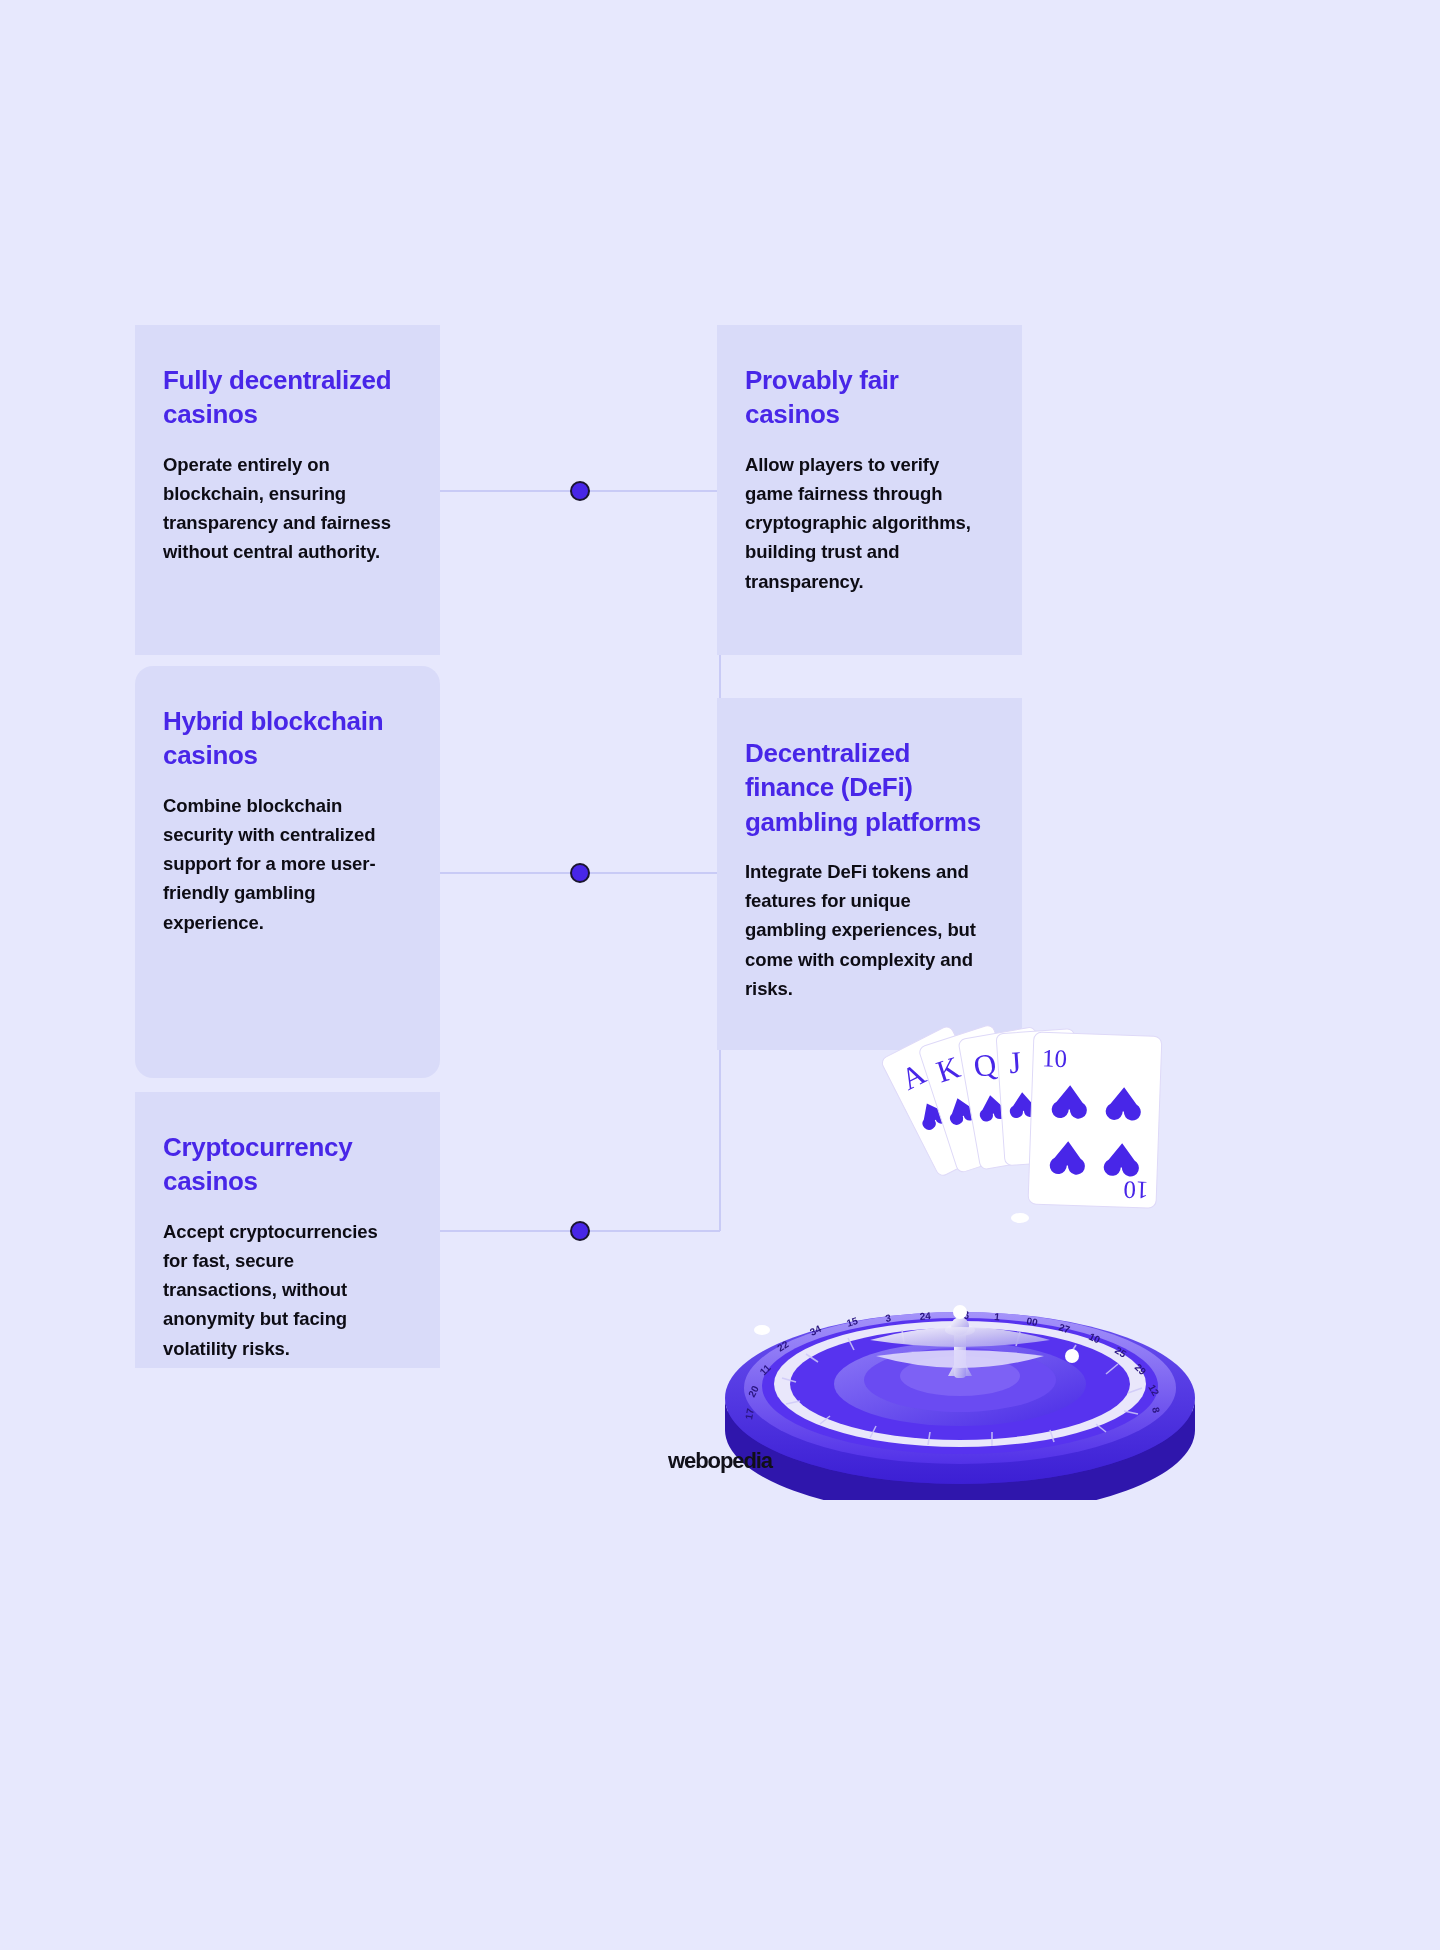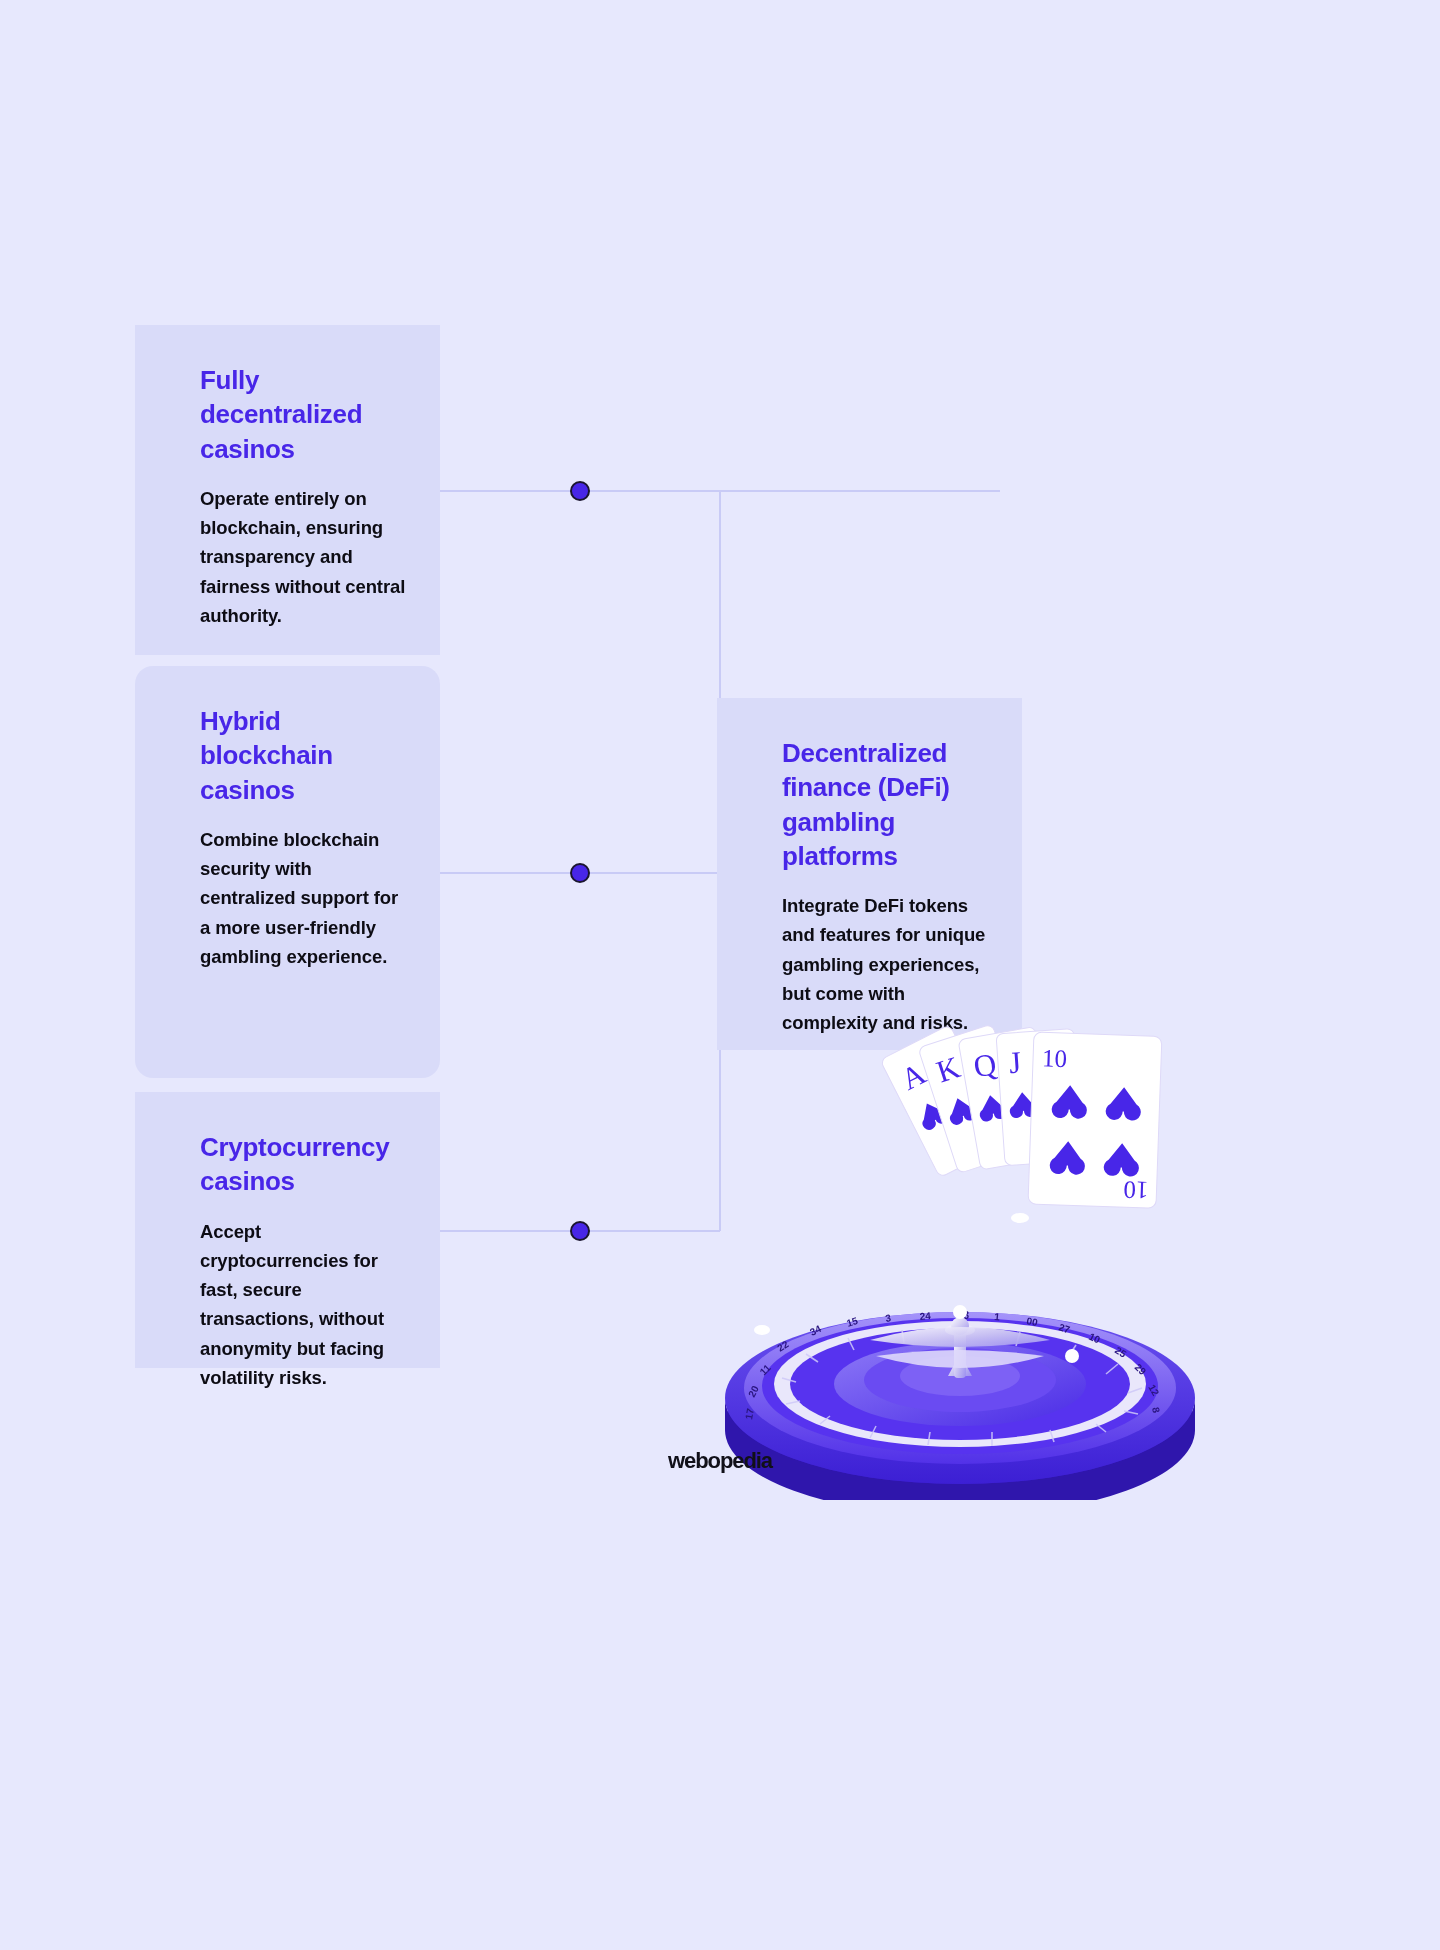--- a/index.html
+++ b/index.html
@@ -31,21 +31,21 @@
   }
   .node{
     position:absolute; width:20px; height:20px; border-radius:50%;
     background:#4826e8; border:2px solid #1b1630;
   }
 
   
   .card{
     position:absolute;
     background:#d9dbf9;
-    padding:38px 34px 34px 65px;
+    padding:38px 34px 34px 28px;
   }
   .card-left{ left:135px; width:305px; }
   .card-right{ left:717px; width:305px; }
   .card h3{
     color:#4826e8; font-size:26px; font-weight:700;
     line-height:1.32; letter-spacing:-0.3px; margin-bottom:18px;
   }
   .card p{
     color:#0d0c14; font-size:18.5px; font-weight:600;
     line-height:1.58; letter-spacing:-0.1px;
@@ -81,20 +81,24 @@
 
   <div class="node" style="left:570px; top:481px;"></div>
   <div class="node" style="left:570px; top:863px;"></div>
   <div class="node" style="left:570px; top:1221px;"></div>
 
   <div class="card card-left" style="top:325px; height:330px;">
     <h3>Fully decentralized casinos</h3>
     <p>Operate entirely on blockchain, ensuring transparency and fairness without central authority.</p>
   </div>
 
+  <div class="card card-right" style="top:325px; height:330px;">
+    <h3>Provably fair casinos</h3>
+    <p>Allow players to verify game fairness through cryptographic algorithms, building trust and transparency.</p>
+  </div>
 
   <div class="card card-left" style="top:666px; height:412px;border-radius:18px;">
     <h3>Hybrid blockchain casinos</h3>
     <p>Combine blockchain security with centralized support for a more user-friendly gambling experience.</p>
   </div>
 
   <div class="card card-right" style="top:698px; height:352px;">
     <h3>Decentralized finance (DeFi) gambling platforms</h3>
     <p>Integrate DeFi tokens and features for unique gambling experiences, but come with complexity and risks.</p>
   </div>

